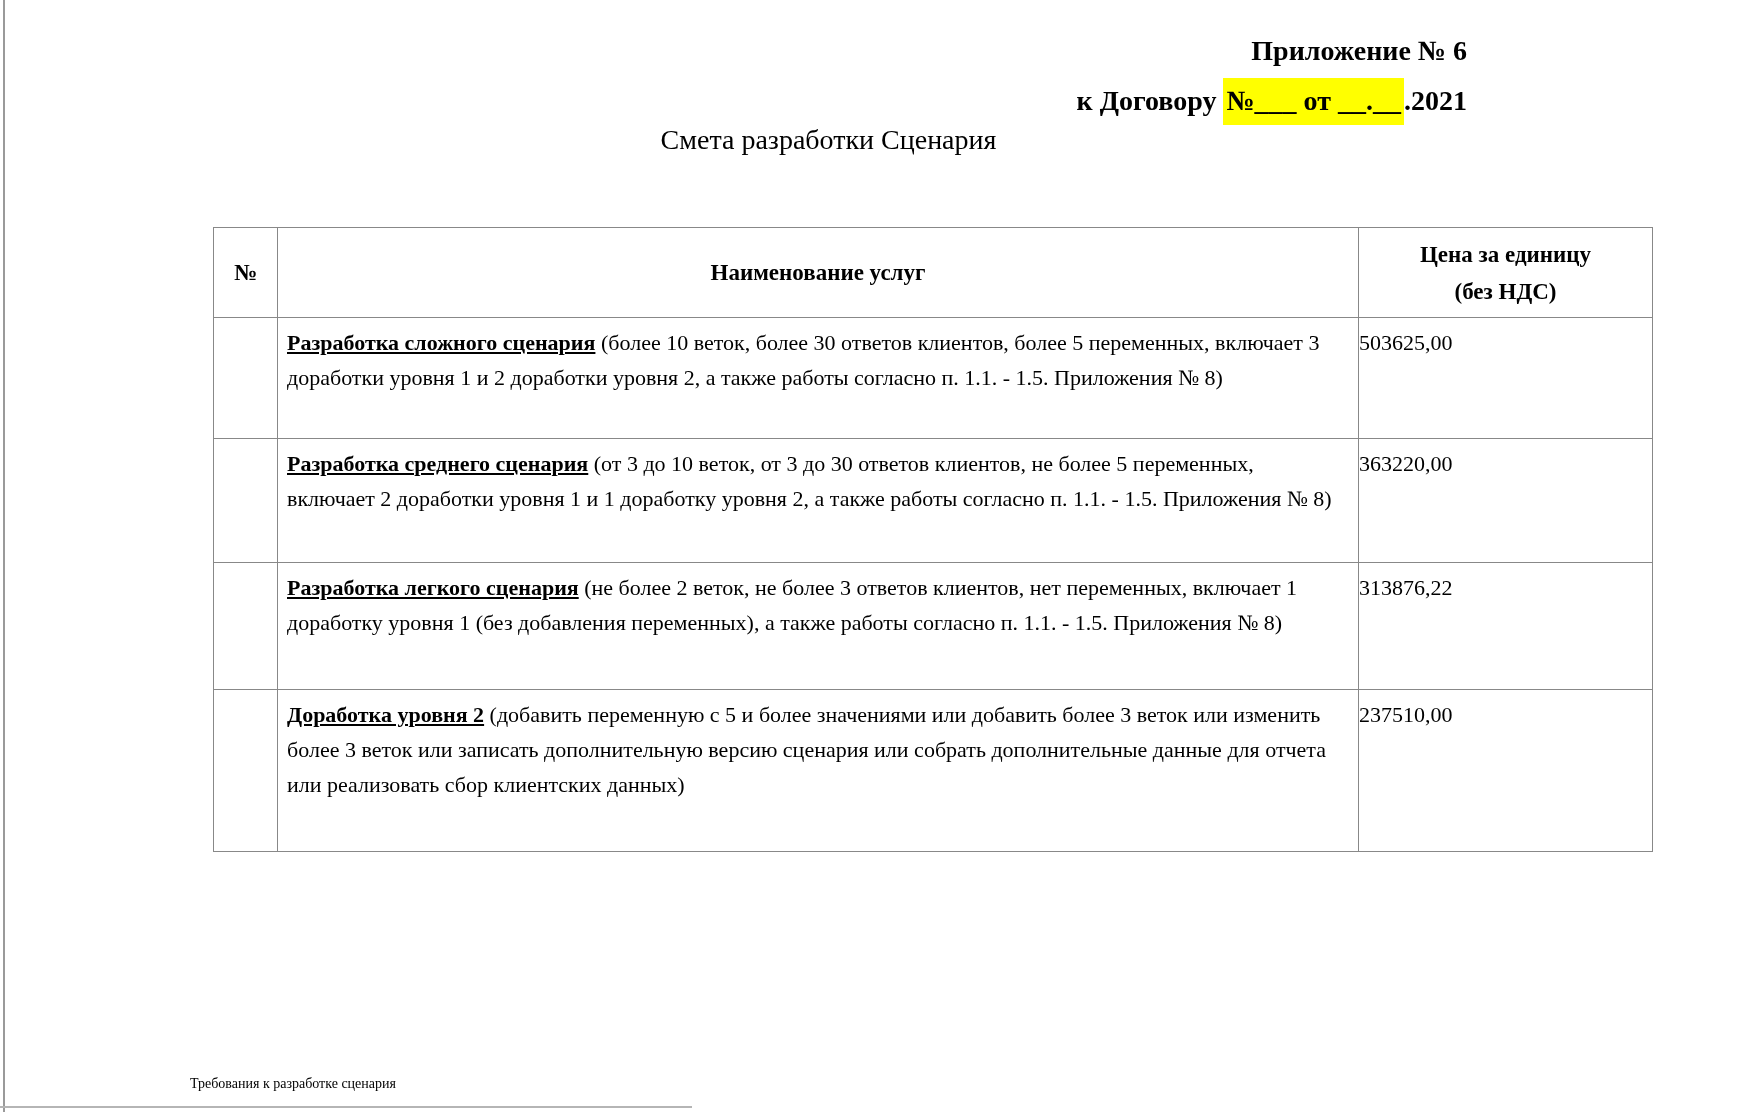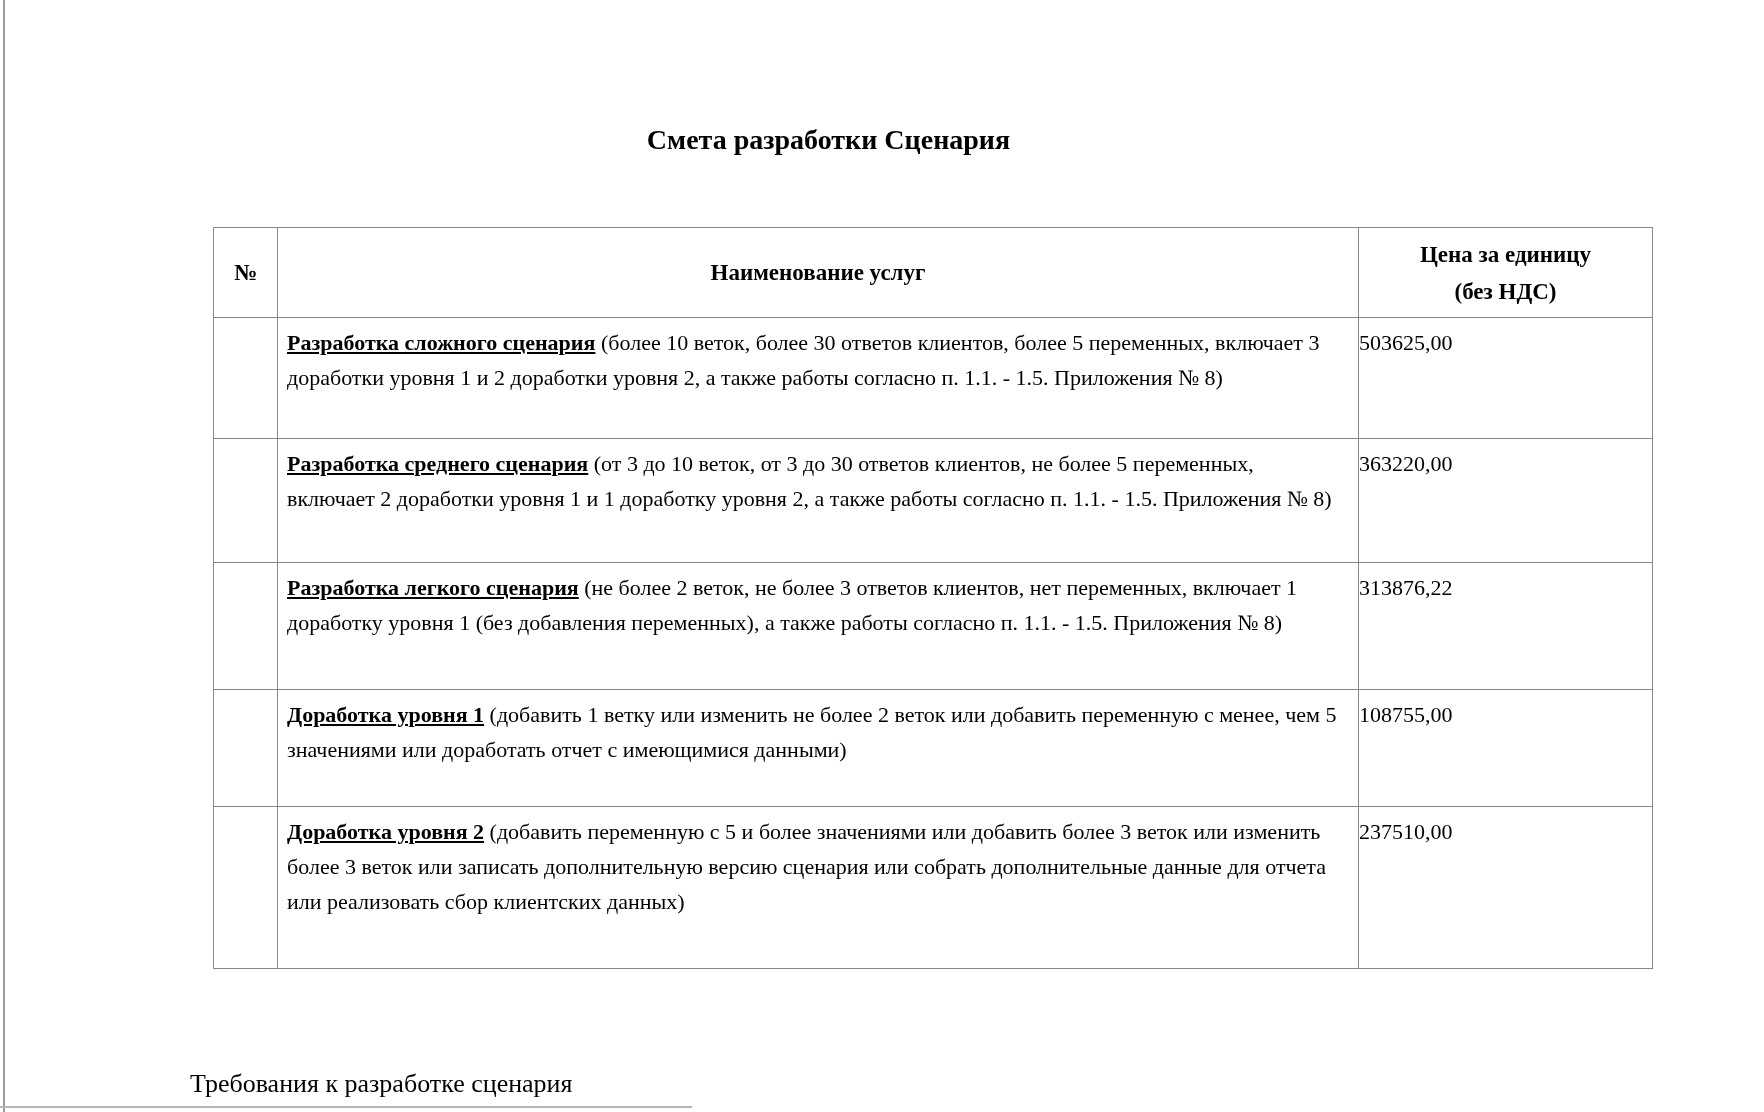--- a/index.html
+++ b/index.html
@@ -34,21 +34,21 @@
   .hl {
     background: #ffff00;
     padding: 7px 3px 9px 3px;
   }
   .doc-title {
     position: absolute;
     left: 190px;
     width: 1277px;
     top: 122px;
     text-align: center;
-    font-weight: bold;
+    font-weight: normal;
     font-size: 28px;
     line-height: 36px;
   }
   table.estimate {
     position: absolute;
     left: 213px;
     top: 227px;
     width: 1439px;
     border-collapse: collapse;
     table-layout: fixed;
@@ -77,38 +77,42 @@
   tr.row1  { height: 121px; }
   tr.row2  { height: 124px; }
   tr.row3  { height: 127px; }
   tr.row4  { height: 117px; }
   tr.row5  { height: 162px; }
   tr.row6  { height: 86px;  }
   .footer-text {
     position: absolute;
     left: 190px;
     top: 1066px;
-    font-size: 26px;
+    font-size: 14px;
     line-height: 35px;
   }
   .partial-rule {
     position: absolute;
     left: 0;
     top: 1106px;
     width: 692px;
     height: 2px;
     background: #b5b5b5;
   }
 </style>
 </head>
 <body>
 
 <div class="page">
   <div class="page-edge-line"></div>
 
+  <div class="doc-header">
+    <div>Приложение № 6</div>
+    <div><span>к Договору </span><span class="hl">№___ от __.__</span><span>.2021</span></div>
+  </div>
 
   <div class="doc-title">Смета разработки Сценария</div>
 
   <table class="estimate">
     <colgroup>
       <col style="width:64px">
       <col style="width:1081px">
       <col style="width:294px">
     </colgroup>
     <thead>
@@ -128,25 +132,20 @@
       <tr class="row2">
         <td class="num"></td>
         <td class="svc"><span class="b">Разработка среднего сценария</span><span> (от 3 до 10 веток, от 3 до 30 ответов клиентов, не более 5 переменных, включает 2 доработки уровня 1 и 1 доработку уровня 2, а также работы согласно п. 1.1. - 1.5. Приложения № 8)</span></td>
         <td class="price">363220,00</td>
       </tr>
       <tr class="row3">
         <td class="num"></td>
         <td class="svc"><span class="b">Разработка легкого сценария</span><span> (не более 2 веток, не более 3 ответов клиентов, нет переменных, включает 1 доработку уровня 1 (без добавления переменных), а также работы согласно п. 1.1. - 1.5. Приложения № 8)</span></td>
         <td class="price">313876,22</td>
       </tr>
-      <tr class="row4">
-        <td class="num"></td>
-        <td class="svc"><span class="b">Доработка уровня 1</span><span> (добавить 1 ветку или изменить не более 2 веток или добавить переменную с менее, чем 5 значениями или доработать отчет с имеющимися данными)</span></td>
-        <td class="price">108755,00</td>
-      </tr>
       <tr class="row5">
         <td class="num"></td>
         <td class="svc"><span class="b">Доработка уровня 2</span><span> (добавить переменную с 5 и более значениями или добавить более 3 веток или изменить более 3 веток или записать дополнительную версию сценария или собрать дополнительные данные для отчета или реализовать сбор клиентских данных)</span></td>
         <td class="price">237510,00</td>
       </tr>
     </tbody>
   </table>
 
   <div class="footer-text">Требования к разработке сценария</div>
   <div class="partial-rule"></div>

